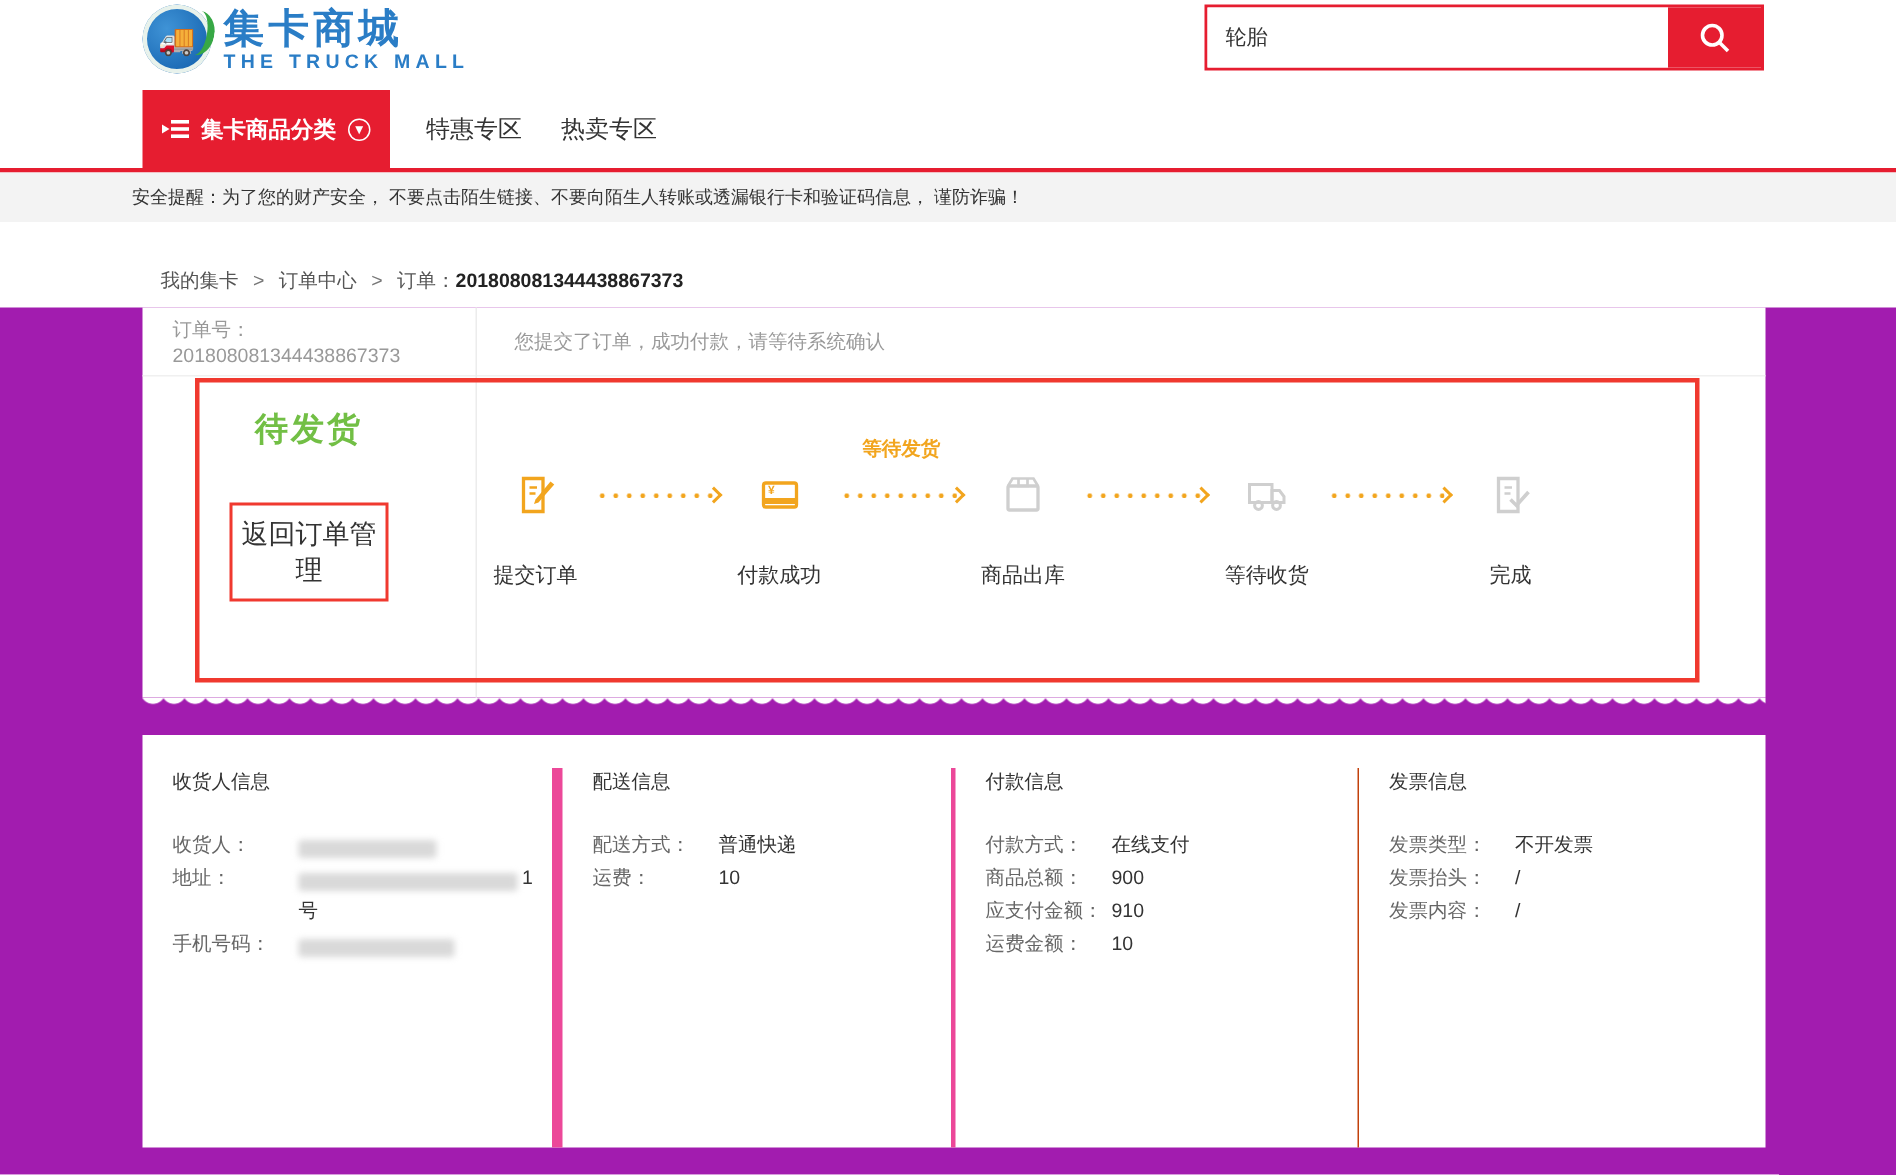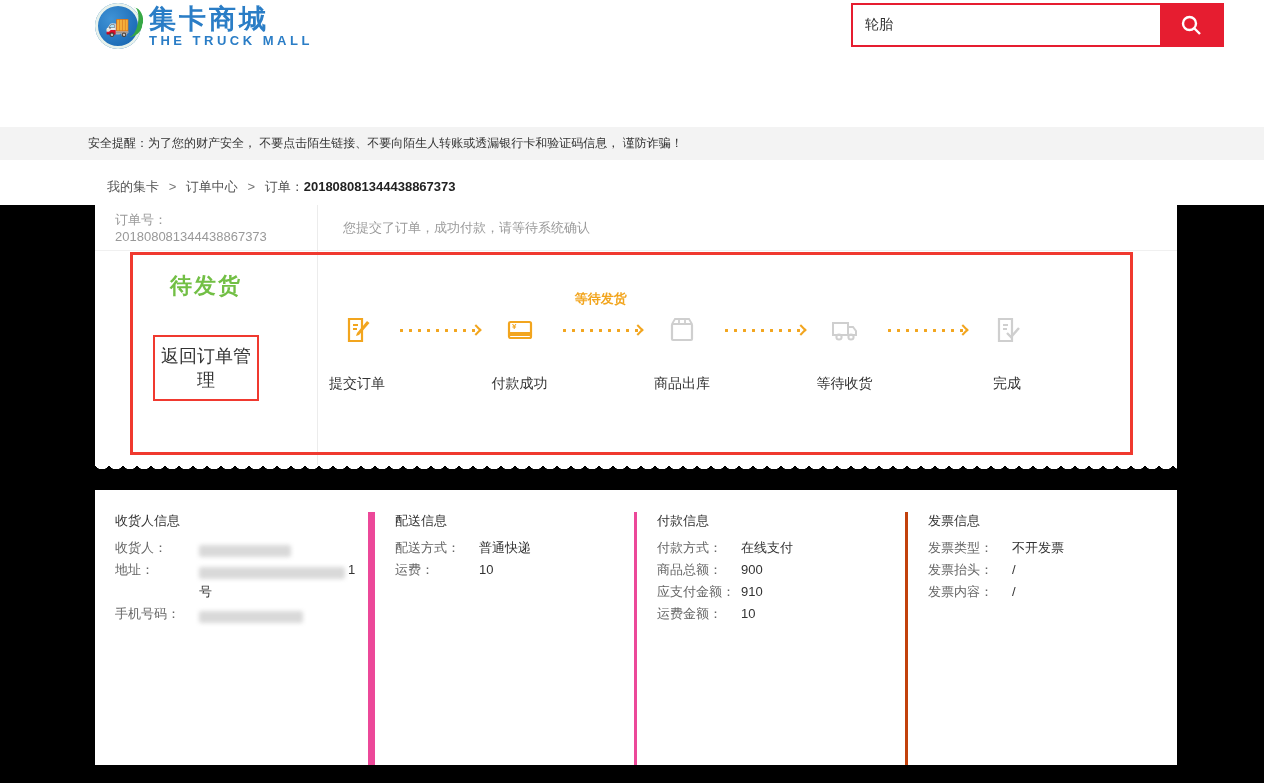--- a/index.html
+++ b/index.html
@@ -10,43 +10,43 @@
   .topbar { position:absolute; left:0; top:0; width:1264px; height:60px; background:#fff; }
   .logo { position:absolute; left:95px; top:3px; display:flex; align-items:center; gap:8px; }
   .logo-circle { width:46px; height:46px; border-radius:50%; background:radial-gradient(circle at 35% 35%, #3f93d6 0%, #1b6ab5 70%);
       position:relative; display:flex; align-items:center; justify-content:center; box-shadow:0 0 0 3px #e8f2ec inset; }
   .logo-circle::before { content:""; position:absolute; right:-2px; top:4px; width:18px; height:30px;
       border-right:5px solid #37a845; border-radius:50%; transform:rotate(10deg); }
   .logo-truck { font-size:20px; color:#fff; }
   .logo-text-zh { font-size:27px; font-weight:bold; color:#2a7dc6; letter-spacing:3px; line-height:28px; }
   .logo-text-en { font-size:13px; font-weight:bold; color:#2a7dc6; letter-spacing:3.5px; line-height:15px; }
 
-  .search { position:absolute; left:851px; top:3px; width:373px; height:44px; border:2px solid #e61d30; display:flex; background:#fff; }
+  .search { position:absolute; left:803px; top:3px; width:373px; height:44px; border:2px solid #e61d30; display:flex; background:#fff; }
   .search input { flex:1; border:none; outline:none; font-size:14px; color:#333; padding:0 12px; font-family:inherit; }
   .search-btn { width:62px; height:100%; background:#e61d30; border:none; cursor:pointer; display:flex; align-items:center; justify-content:center; }
 
   
   .nav { position:absolute; left:0; top:60px; width:1264px; height:55px; background:#fff; border-bottom:3px solid #e61d30; display:flex; align-items:stretch; }
   .cat-btn { margin-left:95px; width:165px; background:#e61d30; color:#fff; display:flex; align-items:center; justify-content:center; gap:8px; cursor:pointer; }
   .cat-btn .label { font-size:15px; font-weight:bold; }
   .circle-down { width:15px; height:15px; border:1.5px solid #fff; border-radius:50%; font-size:9px; line-height:12px; text-align:center; color:#fff; background:transparent; }
   .nav-tabs { display:flex; align-items:center; gap:26px; margin-left:24px; }
   .nav-tab { font-size:16px; color:#333; cursor:pointer; }
 
   
   .notice { position:absolute; left:0; top:115px; width:1264px; height:33px; background:#f3f3f3; font-size:12px; color:#333;
-      line-height:33px; padding-left:88px;margin-top:12px; }
+      line-height:33px; padding-left:88px; }
 
   
   .breadcrumb { position:absolute; left:107px; top:178px; font-size:13px; color:#555; }
   .breadcrumb .sep { margin:0 6px; color:#777; }
   .breadcrumb b { color:#222; font-weight:bold; }
 
   
-  .content { position:absolute; left:0; top:205px; width:1264px; height:578px; background:#000000; }
+  .content { position:absolute; left:0; top:205px; width:1264px; height:578px; background:#a21caf; }
   .card { position:absolute; left:95px; width:1082px; background:#fff; }
 
   .card-status { top:0; height:260px; }
   .scallop { position:absolute; left:95px; top:260px; width:1082px; height:9px;
       background:radial-gradient(circle at 7px -4px, #ffffff 8px, rgba(0,0,0,0) 8.5px) repeat-x; background-size:14px 9px; }
   .status-divider { position:absolute; left:222px; top:0; bottom:0; width:1px; background:#ececec; }
   .status-header { display:flex; height:46px; align-items:center; border-bottom:1px solid #f0f0f0; }
   .status-header .cell-l { width:222px; padding-left:20px; font-size:13px; color:#999; }
   .status-header .cell-r { flex:1; padding-left:26px; font-size:13px; color:#9a9a9a; }
   .red-box { position:absolute; left:35px; right:44px; top:47px; height:203px; border:3px solid #f0392f; }
@@ -64,22 +64,22 @@
   .arrow-line { flex:1; height:3px; background:radial-gradient(circle, #f2a51e 1.4px, rgba(0,0,0,0) 1.8px) repeat-x; background-size:9px 3px; background-position:0 center; }
   .arrow-head { width:8px; height:8px; border-top:2.5px solid #f2a51e; border-right:2.5px solid #f2a51e; transform:rotate(45deg); margin-left:-4px; }
   .arrow-label { position:absolute; top:-26px; left:0; right:0; text-align:center; font-size:13px; font-weight:bold; color:#f2a51e; white-space:nowrap; }
 
   
   .card-info { top:285px; height:275px; display:flex; padding-top:22px; }
   .info-col { padding-left:20px; }
   .info-col.c1 { width:273px; }
   .info-col.c2 { width:266px; border-left:7px solid #ec4899; }
   .info-col.c3 { width:271px; border-left:3px solid #ec4899; }
-  .info-col.c4 { width:272px; border-left:3px solid #c2410c; }
-  .info-title { font-size:13px; color:#333; margin-bottom:7px; }
+  .info-col.c4 { width:272px; border-left:1px solid #c2410c; }
+  .info-title { font-size:13px; color:#333; margin-bottom:22px; }
   .info-row { display:flex; font-size:13px; line-height:22px; }
   .info-row .lbl { min-width:84px; color:#666; }
   .info-row .val { color:#333; }
   .redact { display:inline-block; height:12px; background:#d9d9d9; filter:blur(2px); border-radius:2px; vertical-align:middle; margin-top:5px; }
   .r-name { width:92px; }
   .r-addr { width:146px; margin-right:3px; }
   .r-phone { width:104px; }
 </style>
 </head>
 <body>
@@ -100,20 +100,36 @@
       <input type="text" value="轮胎" style="">
       <button class="search-btn">
         <svg width="24" height="24" viewBox="0 0 24 24" fill="none" stroke="#fff" stroke-width="2.4">
           <circle cx="10.5" cy="10.5" r="6.5"></circle>
             <line x1="15.5" y1="15.5" x2="21" y2="21"></line>
         </svg>
       </button>
     </div>
   </div>
 
+  <div class="nav">
+    <div class="cat-btn">
+      <svg width="18" height="14" viewBox="0 0 18 14" fill="#fff">
+        <polygon points="0,4 5,7 0,10"></polygon>
+        <rect x="6" y="1" width="12" height="2.4"></rect>
+        <rect x="6" y="5.8" width="12" height="2.4"></rect>
+        <rect x="6" y="10.6" width="12" height="2.4"></rect>
+      </svg>
+      <span class="label">集卡商品分类</span>
+      <span class="circle-down">▼</span>
+    </div>
+    <div class="nav-tabs">
+      <span class="nav-tab">特惠专区</span>
+      <span class="nav-tab">热卖专区</span>
+    </div>
+  </div>
 
   <div class="notice">安全提醒：为了您的财产安全， 不要点击陌生链接、不要向陌生人转账或透漏银行卡和验证码信息， 谨防诈骗！</div>
 
   <div class="breadcrumb">
     <span>我的集卡</span>
     <span class="sep">&gt;</span>
     <span>订单中心</span>
     <span class="sep">&gt;</span>
     <span>订单：</span><b>201808081344438867373</b>
   </div>

